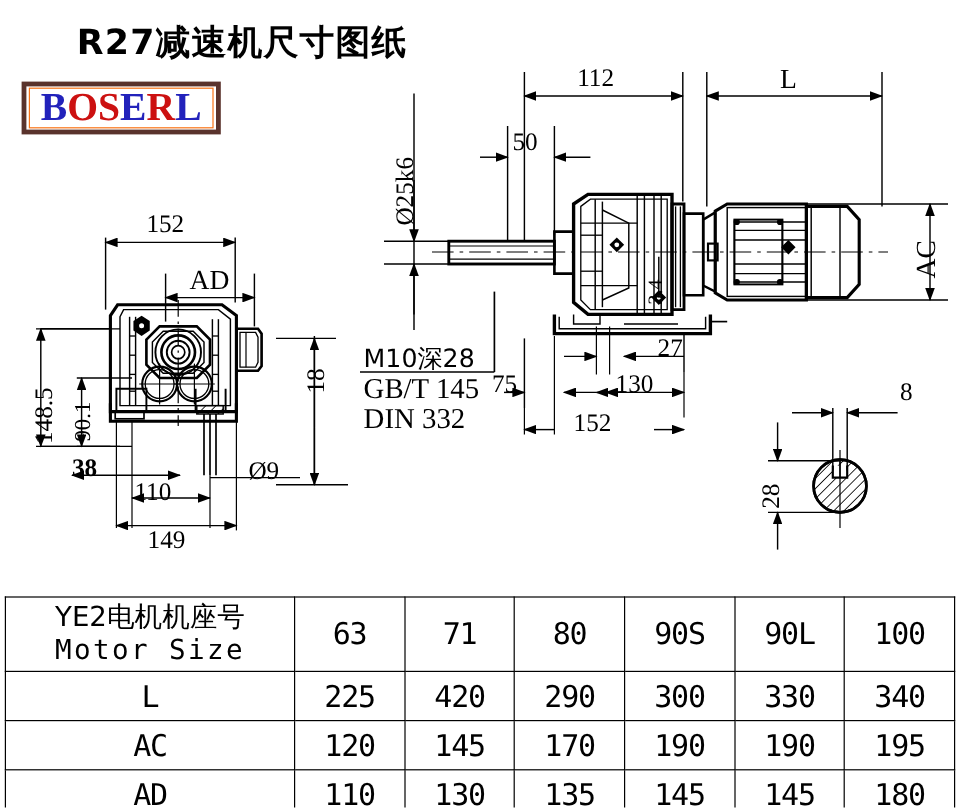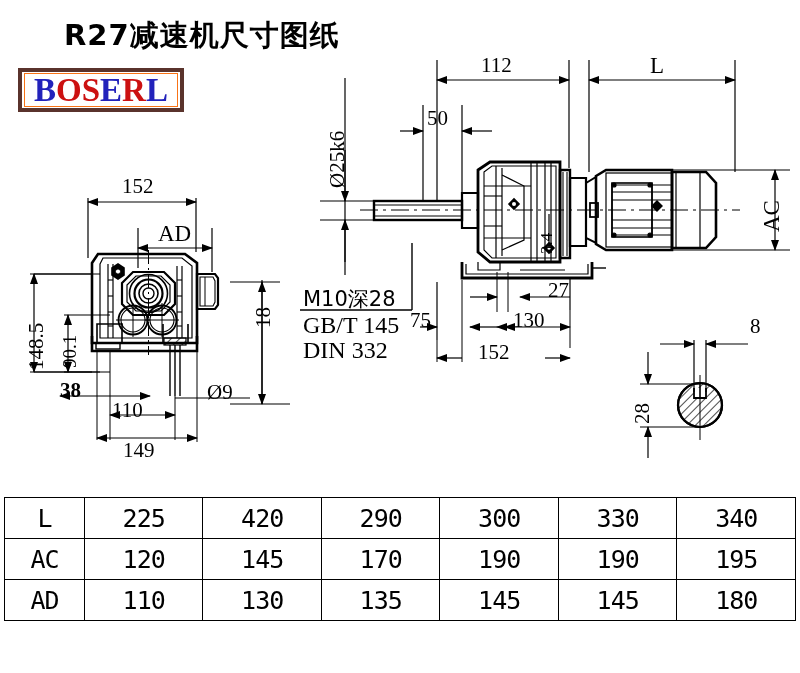--- a/index.html
+++ b/index.html
@@ -402,20 +402,32 @@
 
   <div class="note" style="left:303px;top:288px;font-family:'DejaVu Sans', sans-serif;font-size:21px;">M10深28</div>
   <div class="note" style="left:303px;top:313px;">GB/T 145</div>
   <div class="note" style="left:303px;top:338px;">DIN 332</div>
 
   <div class="dim" style="left:750px;top:316px;">8</div>
   <div class="dim rot" style="left:632px;top:424px;">28</div>
 
   <table id="tbl">
     <tbody>
+      <tr>
+        <td class="head">
+          <span class="cn">YE2电机机座号</span>
+          <span class="en">Motor Size</span>
+        </td>
+        <td>63</td>
+        <td>71</td>
+        <td>80</td>
+        <td>90S</td>
+        <td>90L</td>
+        <td>100</td>
+      </tr>
       <tr>
         <td class="lbl">L</td>
         <td>225</td>
         <td>420</td>
         <td>290</td>
         <td>300</td>
         <td>330</td>
         <td>340</td>
       </tr>
       <tr>

